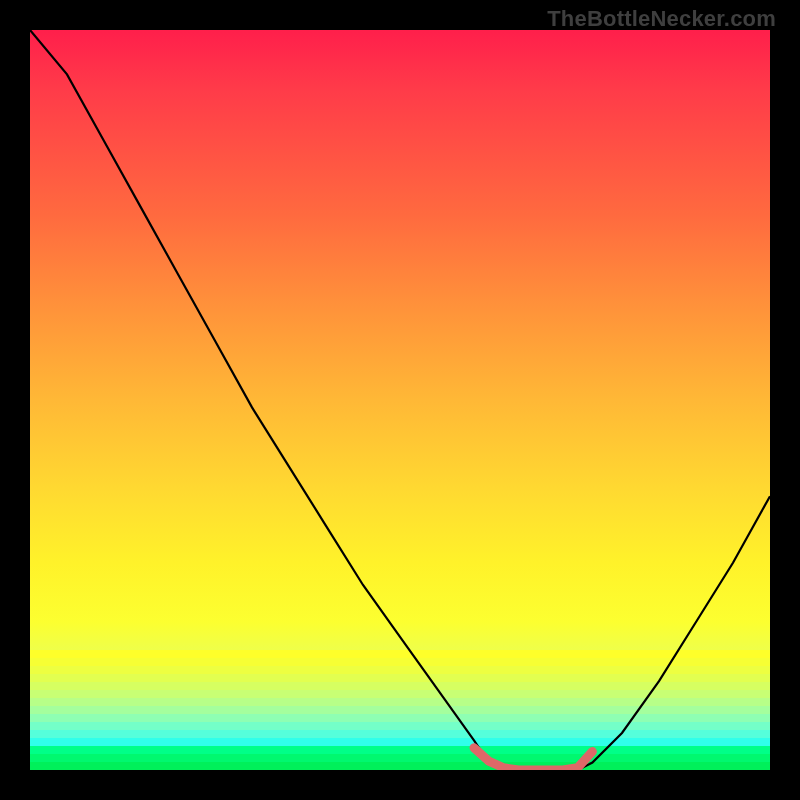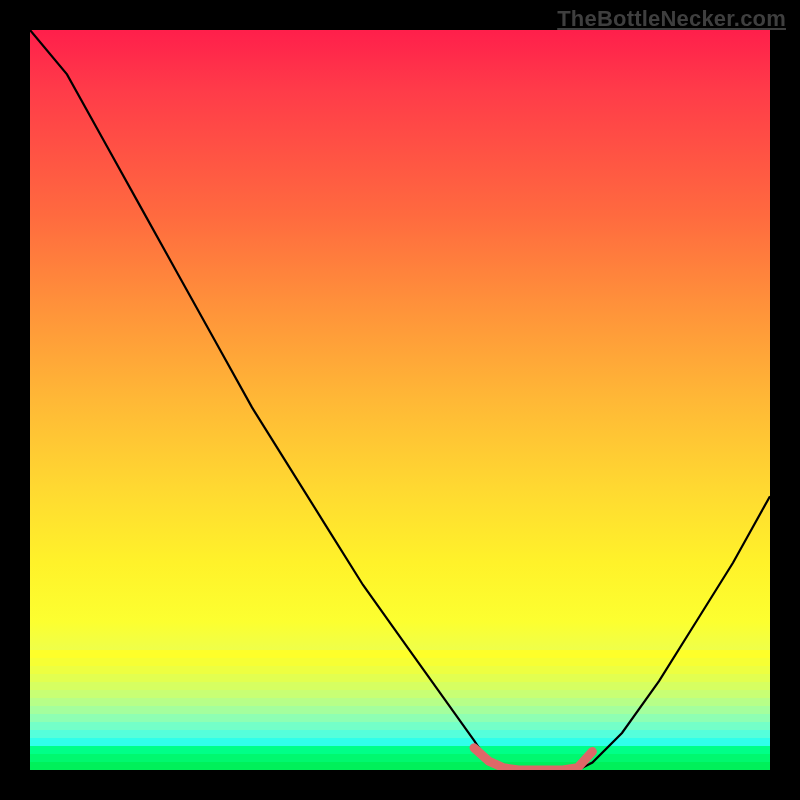--- a/index.html
+++ b/index.html
@@ -12,27 +12,26 @@
     overflow: hidden;
   }
   .stage {
     position: relative;
     width: 800px;
     height: 800px;
   }
   .watermark {
     position: absolute;
     top: 6px;
-    right: 14px;
+    right: 24px;
     color: #3f3f3f;
     font-size: 22px;
     font-weight: 600;
     letter-spacing: 0.2px;
     z-index: 4;
-    text-decoration: underline;
   }
   .plot-area {
     position: absolute;
     left: 30px;
     top: 30px;
     width: 740px;
     height: 740px;
     overflow: hidden;
   }
   .gradient {

